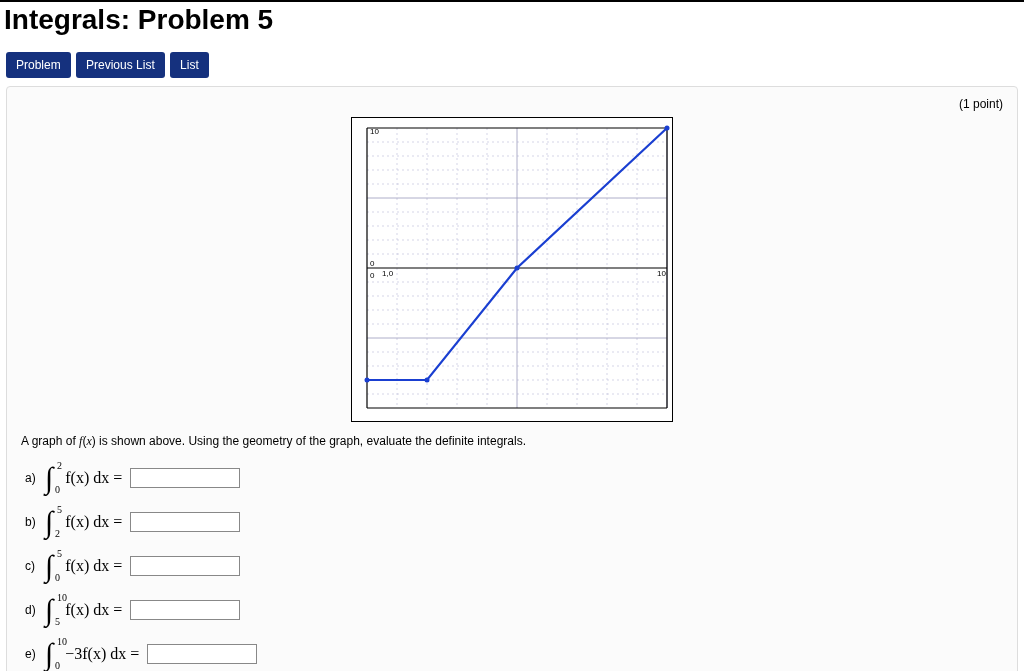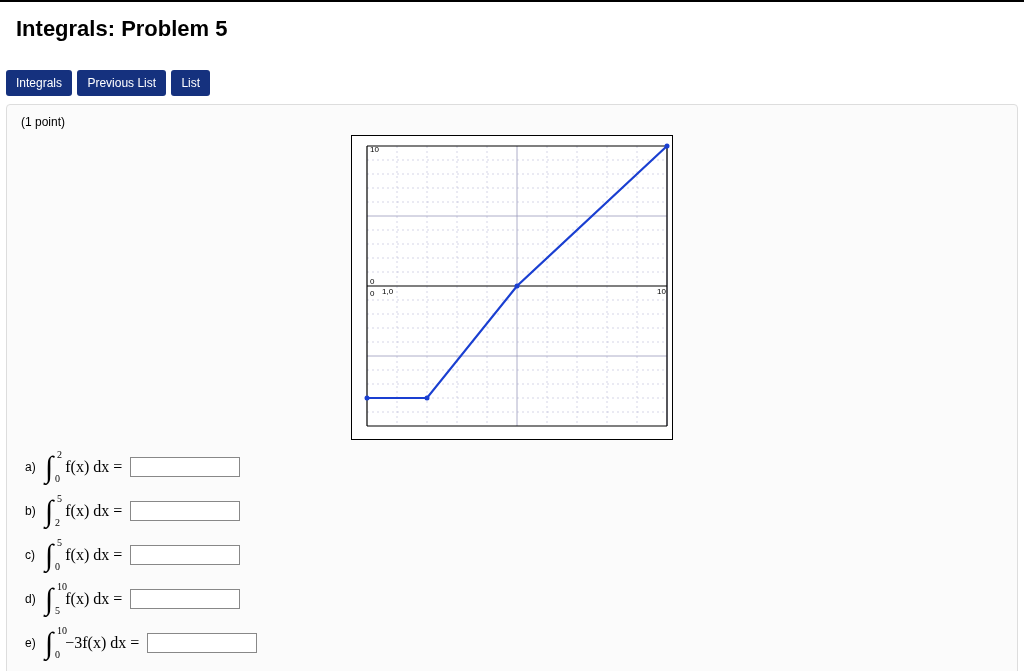--- a/index.html
+++ b/index.html
@@ -8,23 +8,23 @@
     font-family: Arial, Helvetica, sans-serif;
     font-size: 12px;
     color: #000;
     background: #fff;
   }
   .header-bar {
     border-top: 2px solid #000;
     padding: 2px 4px;
   }
   .page-title {
-    font-size: 22px;
+    font-size: 28px;
     font-weight: bold;
-    margin: 12px;
+    margin: 0;
   }
   .nav-buttons {
     margin: 14px 6px 8px 6px;
   }
   .nav-btn {
     display: inline-block;
     background: #15317e;
     color: #fff;
     border: none;
     padding: 6px 10px;
@@ -36,20 +36,21 @@
   .problem-body {
     border: 1px solid #ddd;
     background: #fbfbfb;
     margin: 0 6px;
     padding: 10px 14px;
     border-radius: 4px;
   }
   .points {
     font-size: 12px;
     margin-bottom: 6px;
+    text-align: right;
   }
   .graph-wrap {
     text-align: center;
     margin-bottom: 12px;
   }
   .graph-box {
     display: inline-block;
     border: 1px solid #000;
     background: #fff;
   }
@@ -109,21 +110,21 @@
   .fx { font-style: italic; font-family: "Times New Roman", serif; }
 </style>
 </head>
 <body>
 
 <div class="header-bar">
   <h1 class="page-title">Integrals: Problem 5</h1>
 </div>
 
 <div class="nav-buttons">
-  <button class="nav-btn">Integrals</button>
+  <button class="nav-btn">Problem</button>
   <button class="nav-btn">Previous List</button>
   <button class="nav-btn">List</button>
 </div>
 
 <div class="problem-body">
   <div class="points">(1 point)</div>
 
   <div class="graph-wrap">
     <div class="graph-box">
       <svg width="320" height="300" viewBox="0 0 320 300">
@@ -186,20 +187,23 @@
         <g fill="#1a3fd1">
           <circle cx="15" cy="262" r="2.5"></circle>
           <circle cx="75" cy="262" r="2.5"></circle>
           <circle cx="165" cy="150" r="2.5"></circle>
           <circle cx="315" cy="10" r="2.5"></circle>
         </g>
       </svg>
     </div>
   </div>
 
+  <div class="prompt-text">
+    A graph of <span class="fx">f</span>(<span class="fx">x</span>) is shown above. Using the geometry of the graph, evaluate the definite integrals.
+  </div>
 
   <div class="parts">
 
     <div class="part-row">
       <span class="part-label">a)</span>
       <span class="integral">
         <span class="sym">∫<span class="upper">2</span><span class="lower">0</span></span>
         <span class="integrand">f(x) dx =</span>
       </span>
       <input class="answer-input" type="text" style="">

